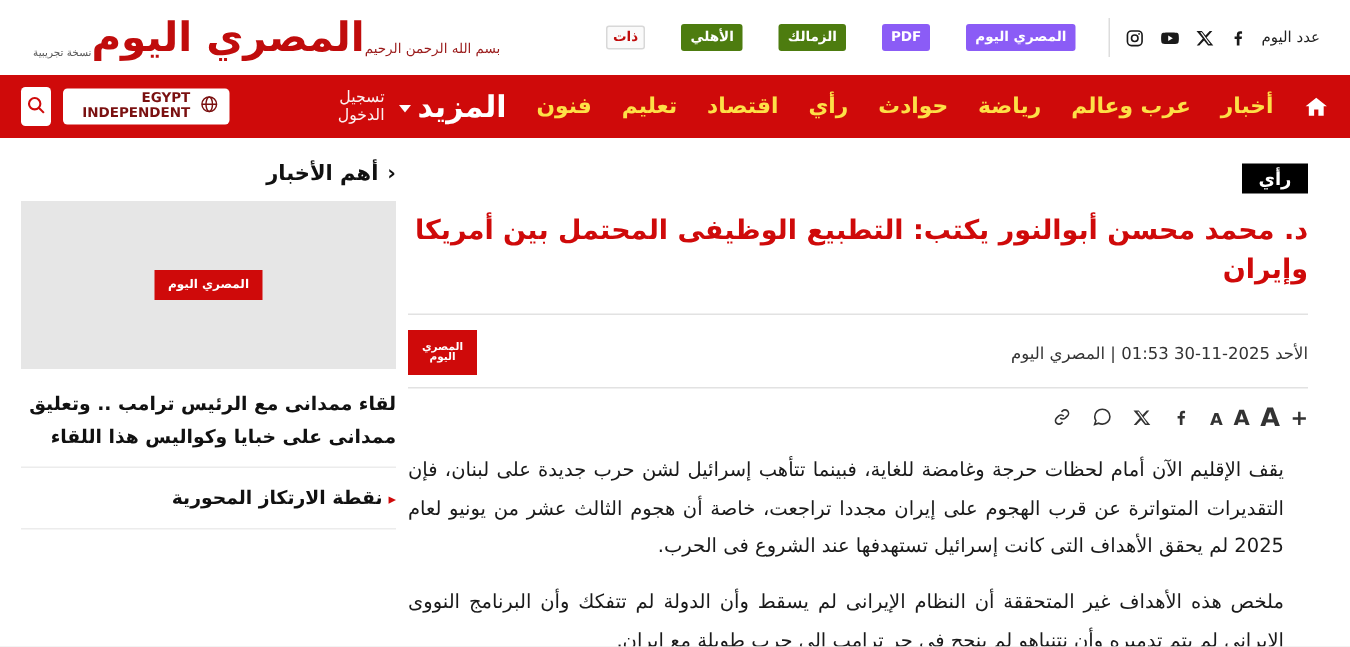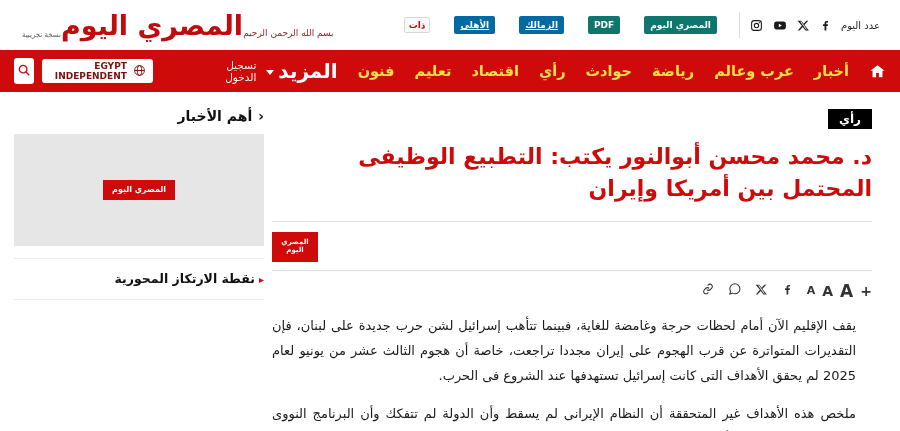--- a/index.html
+++ b/index.html
@@ -60,31 +60,30 @@
     text-align: center;
     line-height: 1.15;
     padding: 2px 4px;
   }
   .mast-logo.boxed {
     border: 1px solid #d8d8d8;
     background: #fafafa;
     border-radius: 2px;
   }
   .mast-logo.red-box {
-    background: #0f766e;
+    background: #8b5cf6;
     color: #fff;
     padding: 4px 6px;
     border-radius: 2px;
   }
   .mast-logo.blue-box {
-    background: #0369a1;
+    background: #4d7c0f;
     color: #fff;
     padding: 4px 6px;
     border-radius: 2px;
-    text-decoration: underline;
   }
   .mast-item { margin: 0 12px; }
   .social {
     display: flex;
     align-items: center;
     gap: 9px;
     margin-right: 4px;
   }
   .social .lbl { font-size: 10px; color: #222; margin-right: 2px; }
   .social svg { display: block; }
@@ -184,21 +183,21 @@
     display: inline-block;
     background: #000000;
     color: #ffffff;
     font-size: 12px;
     font-weight: bold;
     padding: 3px 11px;
     margin-bottom: 12px;
   }
   .headline {
     color: #cf0a0a;
-    font-size: 22px;
+    font-size: 18px;
     font-weight: bold;
     line-height: 1.45;
     margin: 0 0 16px 0;
   }
   .hr {
     border: none;
     border-top: 1px solid #e2e2e2;
     margin: 0 0 10px 0;
   }
   .meta-row {
@@ -403,20 +402,21 @@
     </div>
   </div>
 
   <div class="content">
 
     <div class="article">
       <div class="kicker">رأي</div>
       <h1 class="headline">د. محمد محسن أبوالنور يكتب: التطبيع الوظيفى المحتمل بين أمريكا وإيران</h1>
       <hr class="hr">
       <div class="meta-row">
+        <span class="meta-text">الأحد 2025-11-30 01:53 | المصري اليوم</span>
         <span class="meta-logo">المصري اليوم</span>
       </div>
       <hr class="hr">
       <div class="share-row">
         <span class="font-ctl">
           <span class="fs-plus">+</span>
           <span class="fs-big">A</span>
           <span class="fs-mid">A</span>
           <span class="fs-small">A</span>
         </span>
@@ -447,19 +447,20 @@
     </div>
 
     <div class="sidebar">
       <div class="sidebar-head">
         <span class="chev">‹</span>
         <span class="sidebar-title">أهم الأخبار</span>
       </div>
       <div class="thumb">
         <span class="thumb-logo">المصري اليوم</span>
       </div>
+      <div class="side-item">لقاء ممدانى مع الرئيس ترامب .. وتعليق ممدانى على خبايا وكواليس هذا اللقاء</div>
       <hr class="side-divider">
       <div class="side-item bullet">نقطة الارتكاز المحورية</div>
       <hr class="side-divider">
     </div>
 
   </div>
 </div>
 
 </body></html>

